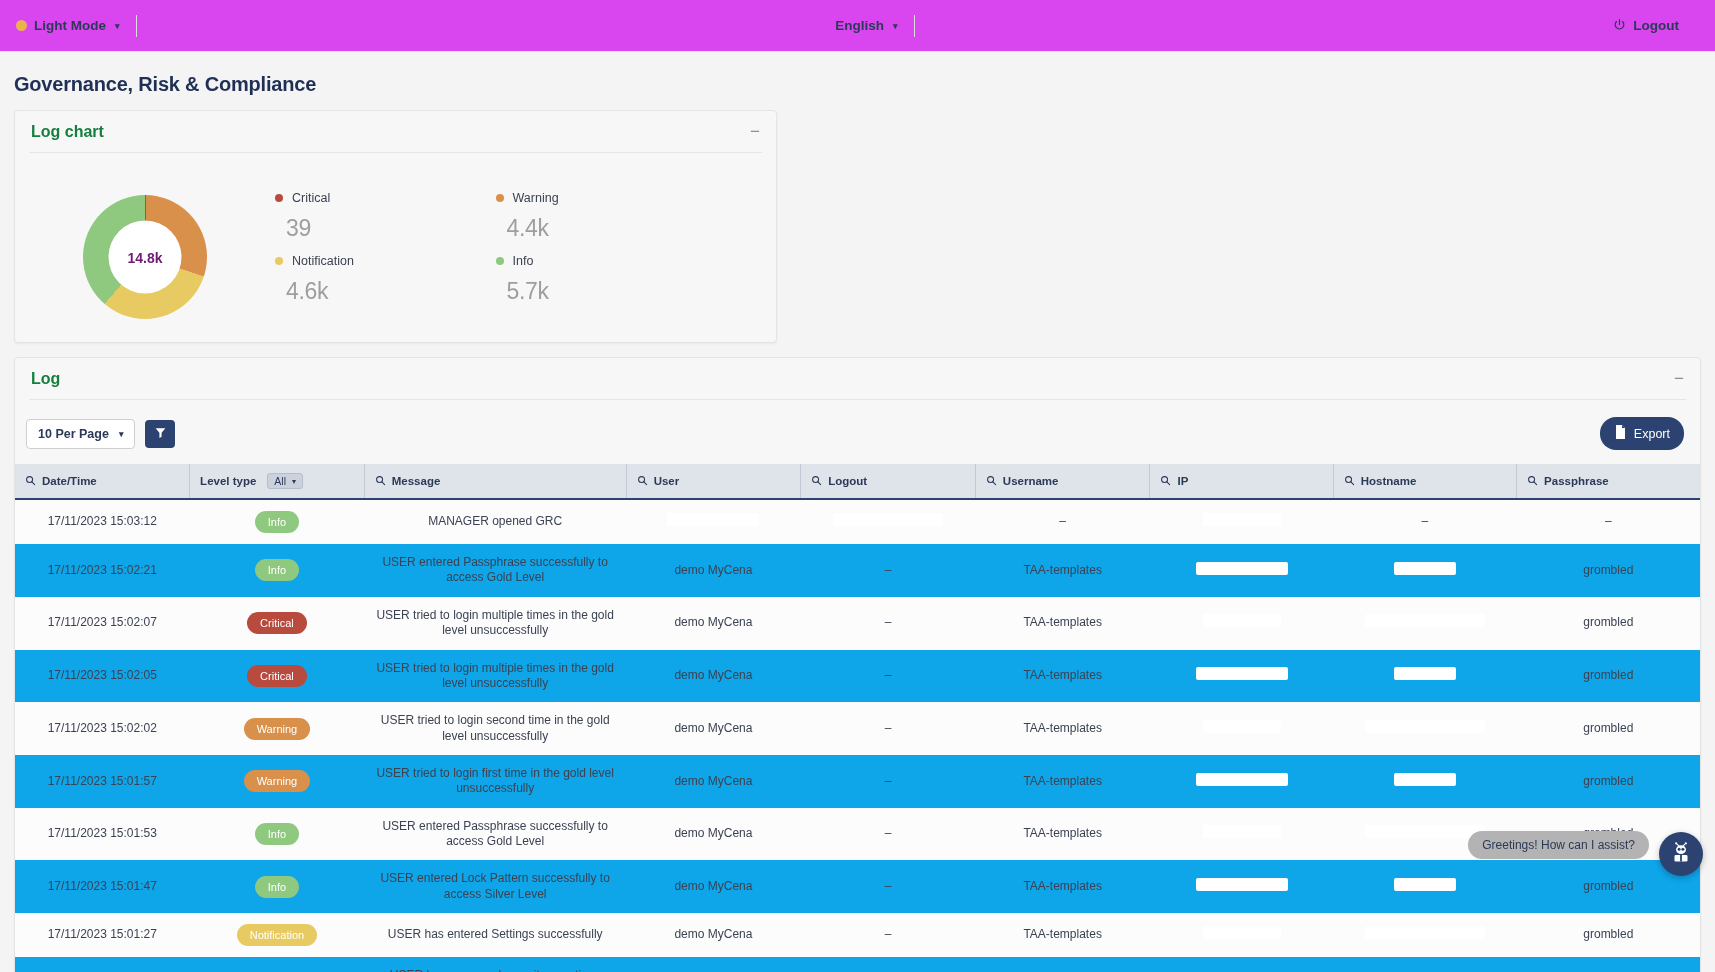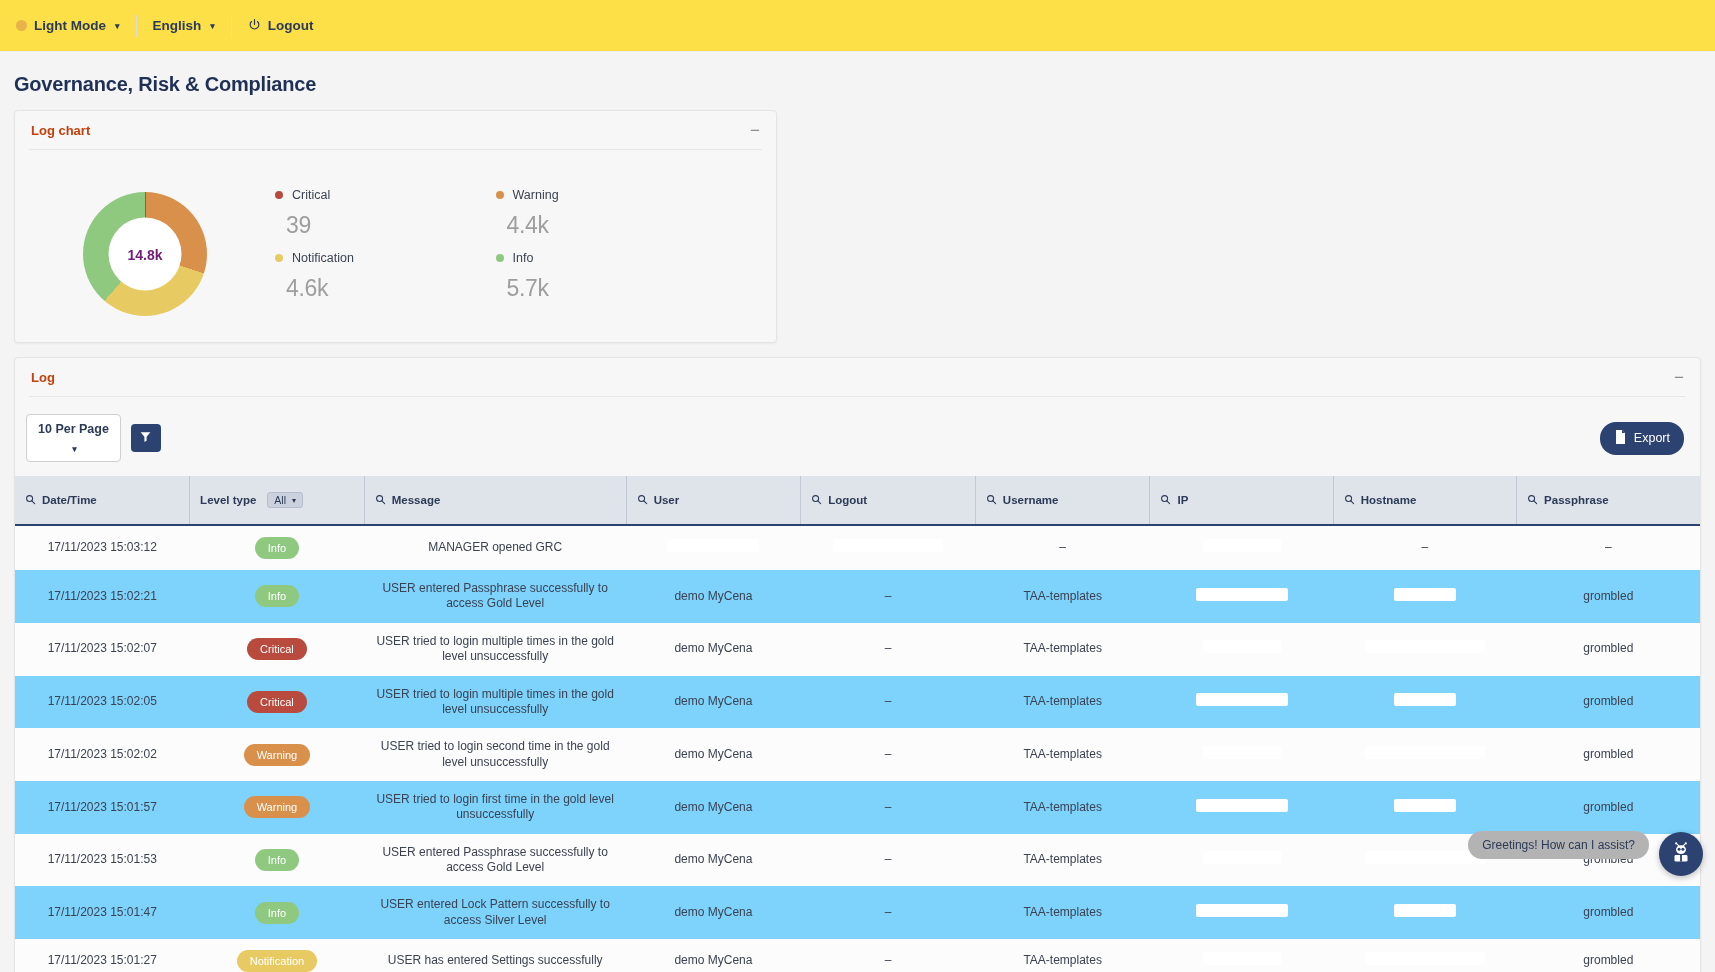--- a/index.html
+++ b/index.html
@@ -6,23 +6,23 @@
   html, body {
     width: 1715px; height: 972px;
     background: #f4f4f4;
     font-family: "Liberation Sans", sans-serif;
     color: #2b3a57;
     overflow: hidden;
   }
 
   
   .topbar {
-    height: 52px; background: #fde047;
-    display: flex; align-items: center; justify-content: flex-start;
-    padding-right: 18px;
+    height: 52px; background: #d946ef;
+    display: flex; align-items: center; justify-content: space-between;
+    padding-right: 32px;
     border-bottom: 1px solid #ececec;
   }
   .topitem {
     display: flex; align-items: center; gap: 7px;
     font-size: 13.5px; font-weight: 700; color: #2b3a57;
     padding: 0 16px; height: 22px; cursor: pointer;
     border-right: 1px solid #dcdcdc;
   }
   .topitem:last-child { border-right: none; padding-right: 4px; }
   .dot-amber {
@@ -42,21 +42,21 @@
     background: #f7f7f7;
     border: 1px solid #e4e4e4;
     border-radius: 4px;
     box-shadow: 0 1px 2px rgba(0,0,0,0.05);
     margin: 14px 0 0 14px;
   }
   .card-head {
     display: flex; align-items: center; justify-content: space-between;
     padding: 12px 16px 11px 16px;
   }
-  .card-title { font-size: 13px; font-weight: 700; color: #c2410c; }
+  .card-title { font-size: 16px; font-weight: 700; color: #15803d; }
   .collapse-btn {
     font-size: 17px; color: #8c8c8c; line-height: 8px; cursor: pointer;
     font-weight: 400;
   }
   .card-sep { height: 1px; background: #e6e6e6; margin: 0 14px; }
 
   
   #chart-card { width: 763px; height: 233px; }
   .chart-body { display: flex; align-items: center; padding: 22px 0 0 0; height: 186px; }
   .donut-wrap { width: 260px; display: flex; justify-content: center; }
@@ -92,61 +92,60 @@
   .log-toolbar {
     display: flex; align-items: center; justify-content: space-between;
     padding: 17px 16px 14px 11px;
   }
   .tb-left { display: flex; align-items: center; gap: 10px; }
   .perpage {
     background: #ffffff; border: 1px solid #cfcfcf; border-radius: 4px;
     font-size: 12.5px; font-weight: 700; color: #2b3a57;
     padding: 7px 11px; display: flex; align-items: center; gap: 8px;
     cursor: pointer;
-    flex-direction: column;
   }
   .filter-btn {
     background: #2c4270; border-radius: 4px; width: 30px; height: 28px;
     display: flex; align-items: center; justify-content: center; cursor: pointer;
   }
   .export-btn {
     background: #2c4270; border-radius: 16px; color: #fff;
     font-size: 12.5px; font-weight: 400;
     padding: 8px 14px; display: flex; align-items: center; gap: 8px;
     cursor: pointer;
   }
 
   
   table { width: 100%; border-collapse: collapse; table-layout: fixed; }
   thead th {
     background: #dfe3ea;
     border-bottom: 2px solid #2c4270;
     border-right: 1px solid #c3c9d4;
     font-size: 11.5px; font-weight: 700; color: #2b3a57;
-    text-align: left; padding: 16px 10px; height: 25px;
+    text-align: left; padding: 9px 10px; height: 25px;
     vertical-align: middle;
   }
   thead th:last-child { border-right: none; }
   .th-inner { display: flex; align-items: center; gap: 6px; }
   .srch { flex: none; }
   .lvl-all {
     background: #ccd2dd; border: 1px solid #b6bdcb; border-radius: 3px;
     font-size: 10.5px; font-weight: 400; color: #2b3a57;
     padding: 1px 6px; display: inline-flex; align-items: center; gap: 6px;
     margin-left: 5px;
   }
   .lvl-all .caret { font-size: 8px; }
 
   tbody td {
     font-size: 12px; color: #3b4252; text-align: center;
     padding: 11px 8px; vertical-align: middle; font-weight: 400;
     line-height: 1.28;
   }
   tbody tr { background: #fcfcfc; }
-  tbody tr.alt { background: #7dd3fc; }
+  tbody tr.alt { background: #0ea5e9; }
 
   .badge {
     display: inline-block; border-radius: 11px; color: #fff;
     font-size: 11px; padding: 4px 13px; min-width: 44px; text-align: center;
   }
   .b-info { background: #8ec97f; }
   .b-critical { background: #b94a3e; }
   .b-warning { background: #d9904a; }
   .b-notification { background: #e7cb62; }
 

